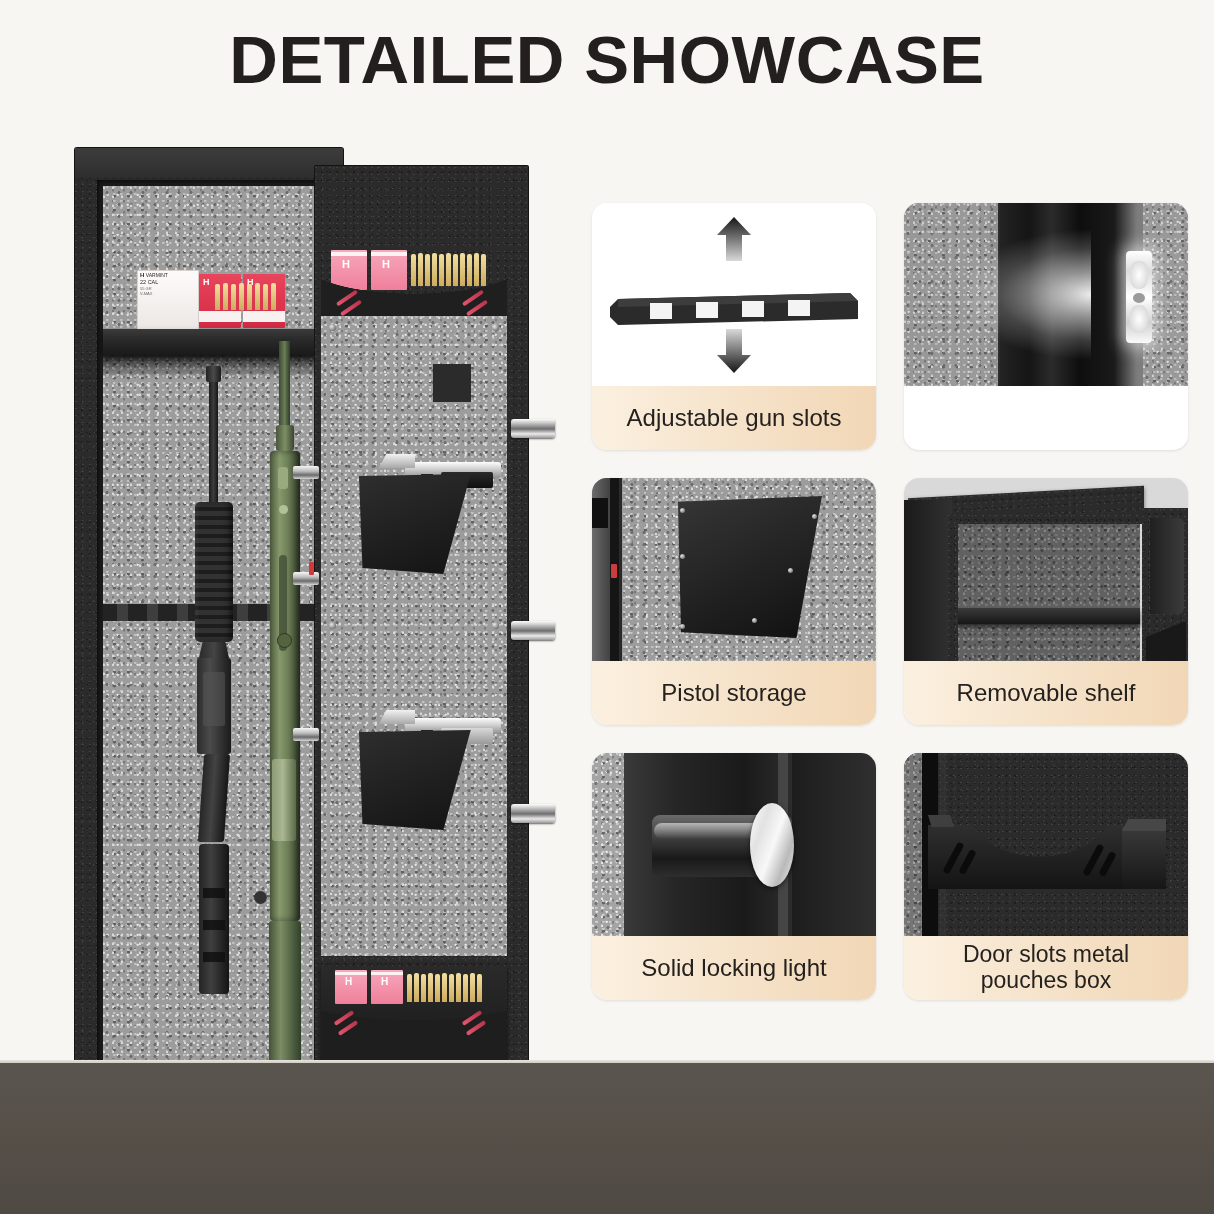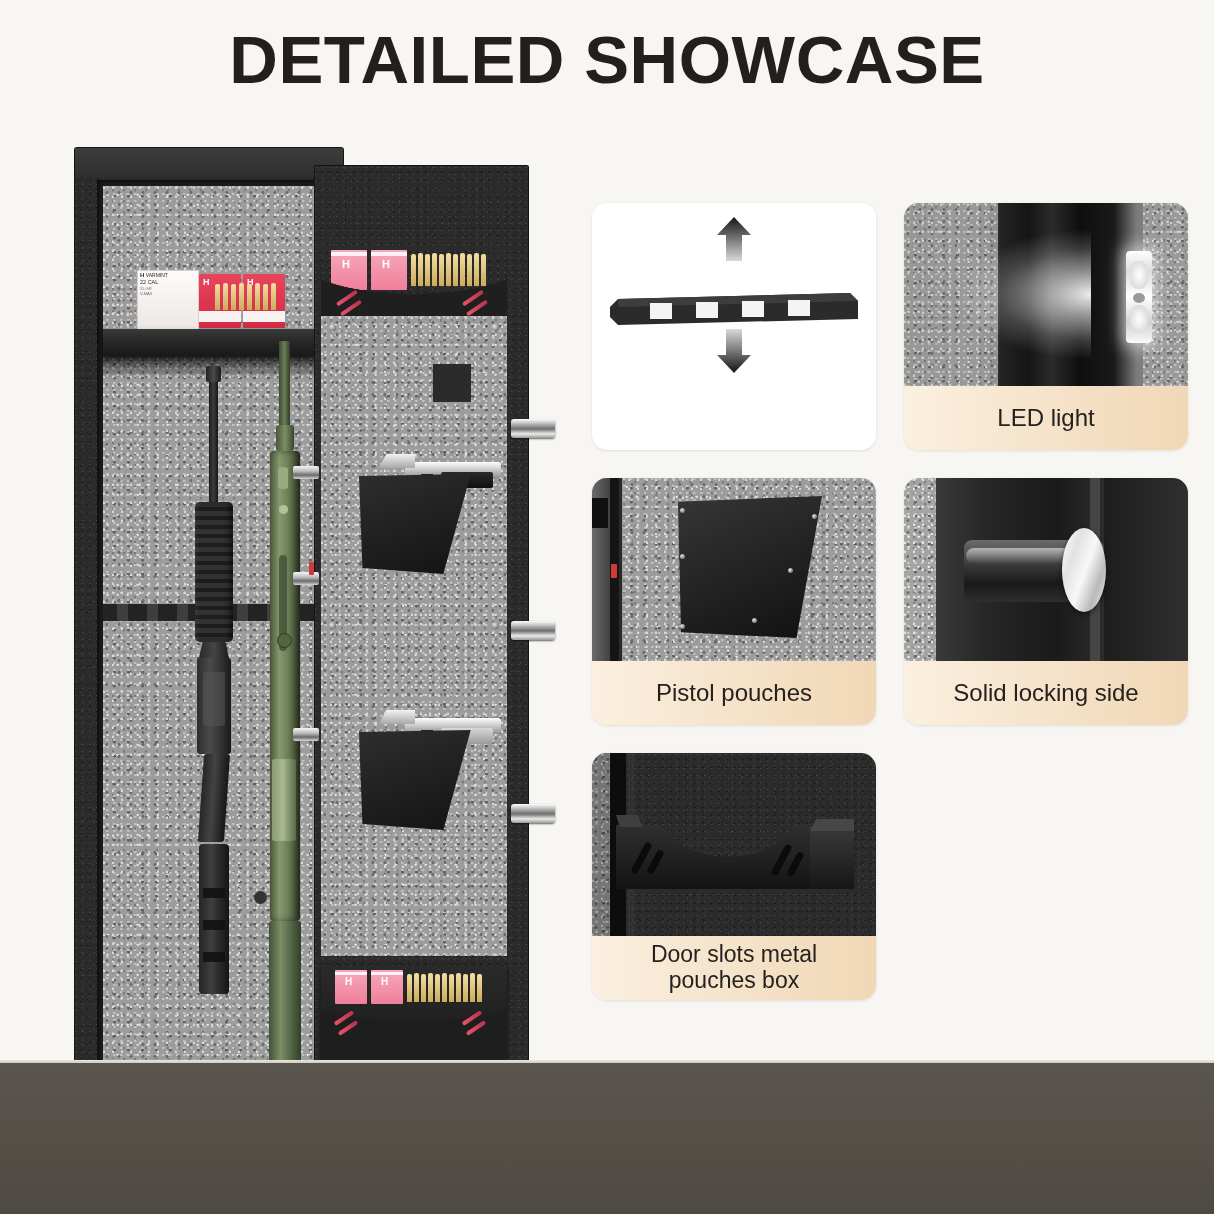--- a/index.html
+++ b/index.html
@@ -413,39 +413,39 @@
                 <linearGradient id="gd" x1="0" y1="0" x2="0" y2="1">
               <stop offset="0" stop-color="#d9d9d9"></stop>
                   <stop offset="1" stop-color="#151515"></stop>
             </linearGradient>
               </defs>
             <polygon points="17,44 34,26 25,26 25,0 9,0 9,26 0,26" fill="url(#gd)"></polygon>
           </svg>
         </div>
       </div>
     </div>
+    <div class="card-cap">
+      <span>Adjustable gun slots</span>
+    </div>
   </div>
 
   <div class="card">
     <div class="card-img">
       <div class="led-art">
         <div class="tex-felt" style="position:absolute;left:0;top:0;width:33%;height:100%;opacity:.9;"></div>
         <div class="tex-felt" style="position:absolute;right:0;top:0;width:16%;height:100%;opacity:.9;"></div>
         <div class="led-beam"></div>
         <div class="led-lamp">
           <div style="position:absolute;left:4px;top:10px;right:4px;height:28px;border-radius:40%;
                background:radial-gradient(ellipse at 50% 50%,#fff,#cfcfcf);"></div>
           <div style="position:absolute;left:4px;bottom:10px;right:4px;height:28px;border-radius:40%;
                background:radial-gradient(ellipse at 50% 50%,#fff,#cfcfcf);"></div>
           <div style="position:absolute;left:7px;top:42px;right:7px;height:10px;border-radius:50%;background:#9a9a9a;"></div>
         </div>
       </div>
-    </div>
-    <div class="card-cap">
-      <span>LED light</span>
     </div>
   </div>
 
   <div class="card">
     <div class="card-img">
       <div class="pouch-art tex-felt">
         <div style="position:absolute;left:0;top:0;width:30px;height:100%;background:linear-gradient(90deg,#6b6b6b,#262626);"></div>
         <div style="position:absolute;left:18px;top:0;width:9px;height:100%;background:#151515;"></div>
         <div style="position:absolute;left:0;top:20px;width:16px;height:30px;background:#101010;"></div>
         <div style="position:absolute;left:19px;top:86px;width:6px;height:14px;background:#cf3b3b;border-radius:1px;"></div>
@@ -453,44 +453,73 @@
         <div class="pouch-big"></div>
         <div class="screw" style="left:88px;top:30px;width:5px;height:5px;"></div>
         <div class="screw" style="left:88px;top:76px;width:5px;height:5px;"></div>
         <div class="screw" style="left:88px;top:146px;width:5px;height:5px;"></div>
         <div class="screw" style="left:160px;top:140px;width:5px;height:5px;"></div>
         <div class="screw" style="left:220px;top:36px;width:5px;height:5px;"></div>
         <div class="screw" style="left:196px;top:90px;width:5px;height:5px;"></div>
       </div>
     </div>
     <div class="card-cap">
-      <span>Pistol pouches</span>
-    </div>
-  </div>
-
+      <span>Pistol storage</span>
+    </div>
+  </div>
+
+  <div class="card">
+    <div class="card-img">
+      <div class="shelf-art">
+
+        <div class="tex-dark" style="position:absolute;left:4px;top:14px;width:236px;height:30px;
+             transform:skewY(-3deg);box-shadow:0 2px 4px rgba(0,0,0,.5);"></div>
+
+        <div style="position:absolute;left:0;top:22px;width:48px;height:161px;
+             background:linear-gradient(90deg,#1a1a1a,#313131);"></div>
+
+        <div class="tex-felt" style="position:absolute;left:50px;top:42px;width:186px;height:141px;filter:brightness(.62);"></div>
+
+        <div style="position:absolute;left:50px;top:130px;width:186px;height:16px;
+             background:linear-gradient(180deg,#3a3a3a,#161616);box-shadow:0 3px 5px rgba(0,0,0,.6);"></div>
+
+        <div class="tex-dark" style="position:absolute;left:44px;top:36px;width:10px;height:147px;"></div>
+        <div class="tex-dark" style="position:absolute;left:50px;top:36px;width:190px;height:10px;"></div>
+
+        <div class="tex-dark" style="position:absolute;right:0;top:30px;width:46px;height:153px;"></div>
+        <div style="position:absolute;right:4px;top:40px;width:34px;height:96px;border-radius:0 6px 6px 0;
+             background:linear-gradient(90deg,#202020,#3b3b3b);"></div>
+        <div style="position:absolute;right:2px;bottom:0px;width:40px;height:40px;background:#191919;
+             clip-path:polygon(0 40%,100% 0,100% 100%,0 100%);"></div>
+      </div>
+    </div>
+    <div class="card-cap">
+      <span>Removable shelf</span>
+    </div>
+  </div>
 
   <div class="card">
     <div class="card-img">
       <div class="bolt-art">
         <div class="tex-felt" style="position:absolute;left:0;top:0;width:32px;height:100%;filter:brightness(1.05);"></div>
         <div style="position:absolute;left:32px;top:0;width:172px;height:100%;
              background:linear-gradient(90deg,#3a3a3a,#262626 30%,#1a1a1a 70%,#2e2e2e);"></div>
         <div style="position:absolute;left:186px;top:0;width:10px;height:100%;background:#5d5d5d;opacity:.55;"></div>
         <div style="position:absolute;left:200px;top:0;right:0;height:100%;
              background:linear-gradient(90deg,#1d1d1d,#2f2f2f);"></div>
 
         <div class="bolt-big"></div>
         <div style="position:absolute;left:62px;top:70px;width:118px;height:16px;border-radius:8px;
              background:linear-gradient(180deg,rgba(255,255,255,.55),rgba(255,255,255,0));"></div>
 
         <div class="bolt-cap"></div>
       </div>
     </div>
     <div class="card-cap">
-      <span>Solid locking side</span>
+      <span>Solid locking light</span>
     </div>
   </div>
 
   <div class="card">
     <div class="card-img">
       <div class="box-art tex-dark">
         <div class="tex-felt" style="position:absolute;left:0;top:0;width:18px;height:100%;filter:brightness(.75);"></div>
         <div style="position:absolute;left:18px;top:0;width:16px;height:100%;background:#0d0d0d;"></div>
         <div style="position:absolute;left:36px;top:0;width:6px;height:100%;background:#3a3a3a;opacity:.5;"></div>
         <div class="box-bracket"></div>

